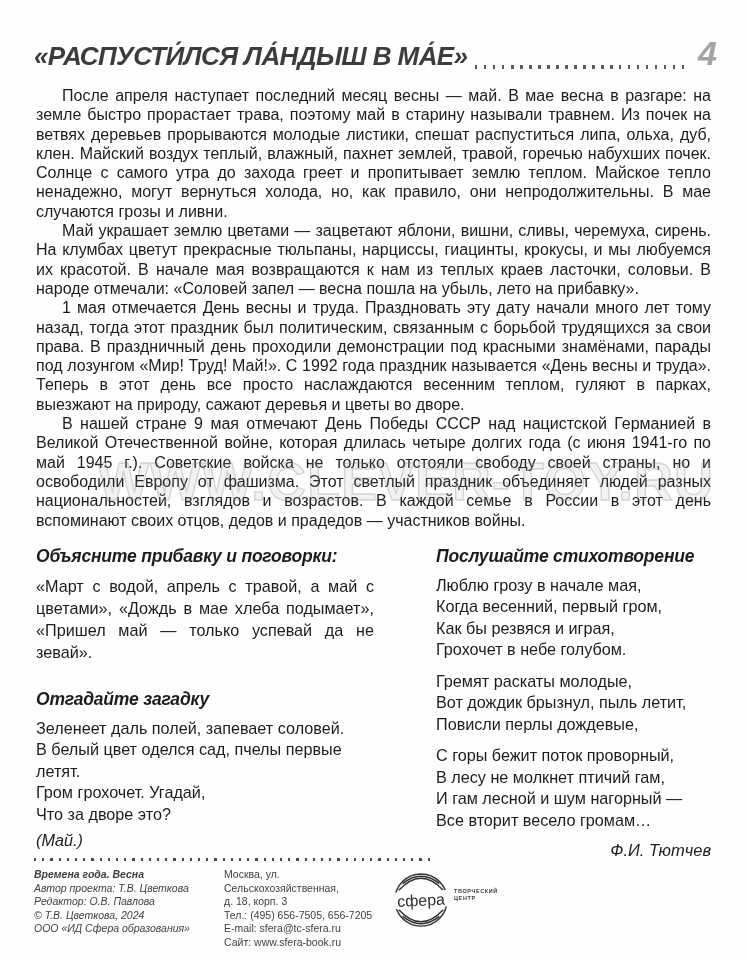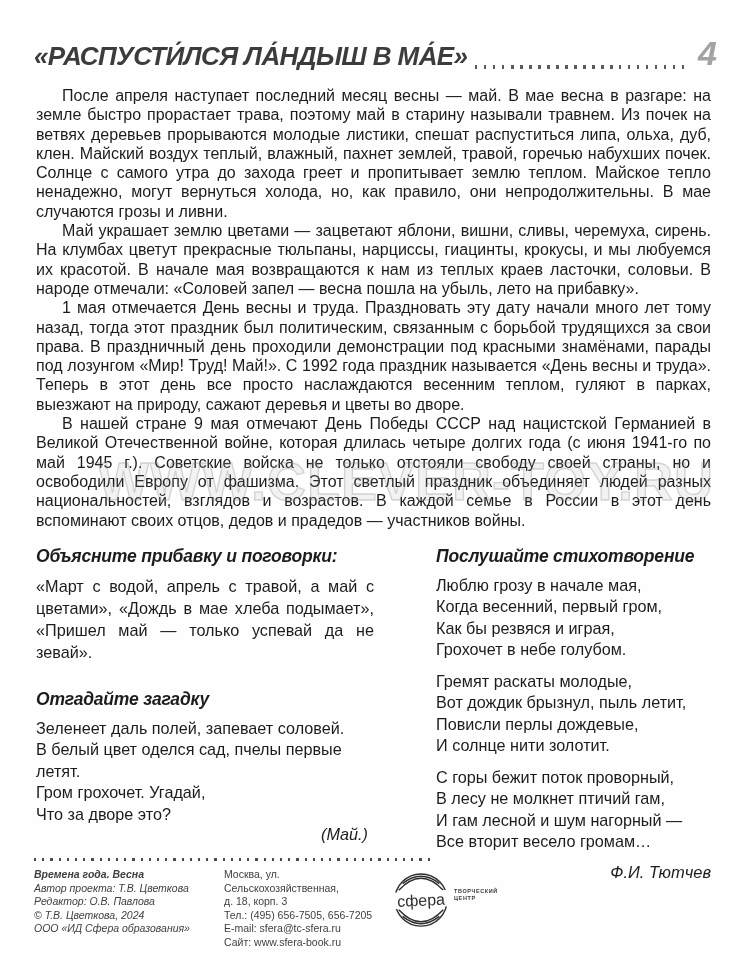--- a/index.html
+++ b/index.html
@@ -85,22 +85,22 @@
     text-align: justify;
   }
   .verse-line {
     font-size: 16.2px;
     line-height: 21.5px;
   }
   .riddle-block { margin-top: 26px; }
   .answer {
     font-size: 16.2px;
     font-style: italic;
-    text-align: right;
-    margin-top: 0;
+    text-align: left;
+    margin-top: 6px;
     padding-right: 6px;
   }
   .stanza { margin-bottom: 10px; }
   .poem-author {
     font-size: 16.5px;
     font-style: italic;
     text-align: right;
     margin-top: 2px;
   }
   
@@ -175,21 +175,20 @@
       <div class="stanza">
         <div class="verse-line">Люблю грозу в начале мая,</div>
         <div class="verse-line">Когда весенний, первый гром,</div>
         <div class="verse-line">Как бы резвяся и играя,</div>
         <div class="verse-line">Грохочет в небе голубом.</div>
       </div>
       <div class="stanza">
         <div class="verse-line">Гремят раскаты молодые,</div>
         <div class="verse-line">Вот дождик брызнул, пыль летит,</div>
         <div class="verse-line">Повисли перлы дождевые,</div>
-        <div class="verse-line">И солнце нити золотит.</div>
       </div>
       <div class="stanza">
         <div class="verse-line">С горы бежит поток проворный,</div>
         <div class="verse-line">В лесу не молкнет птичий гам,</div>
         <div class="verse-line">И гам лесной и шум нагорный —</div>
         <div class="verse-line">Все вторит весело громам…</div>
       </div>
       <div class="poem-author">Ф.И. Тютчев</div>
     </div>
 

